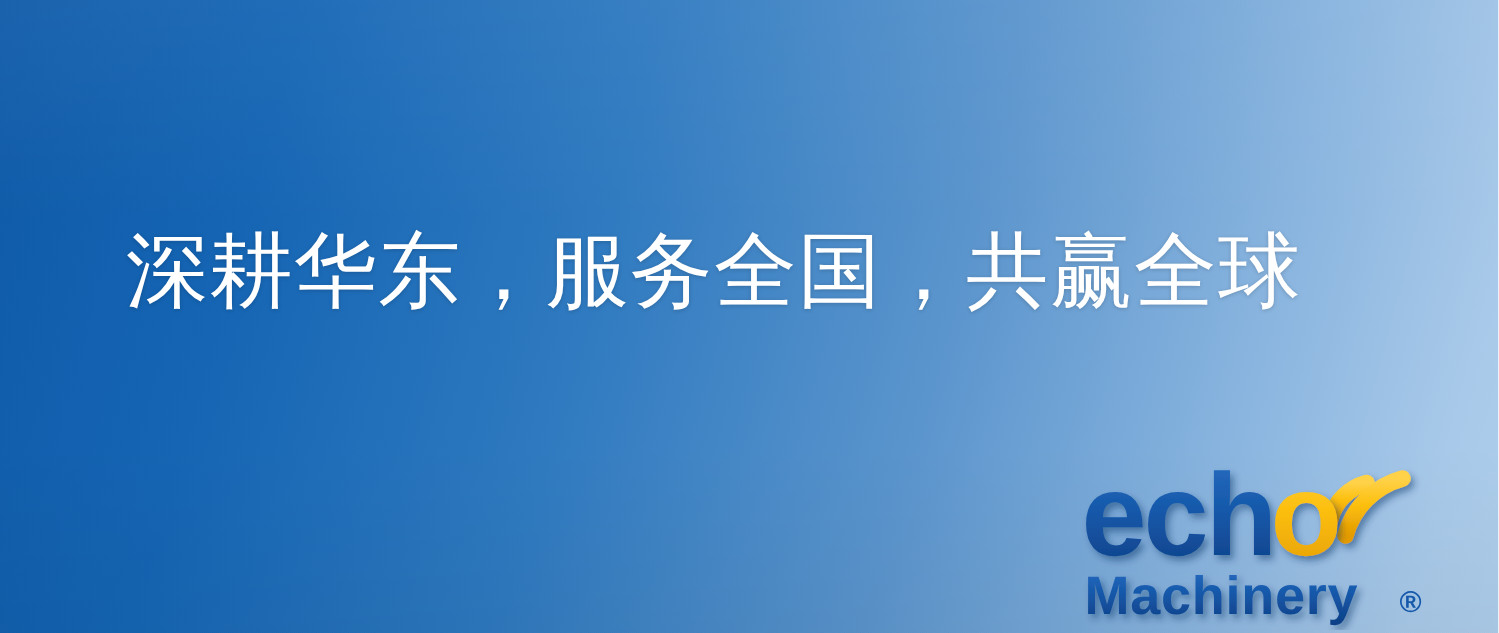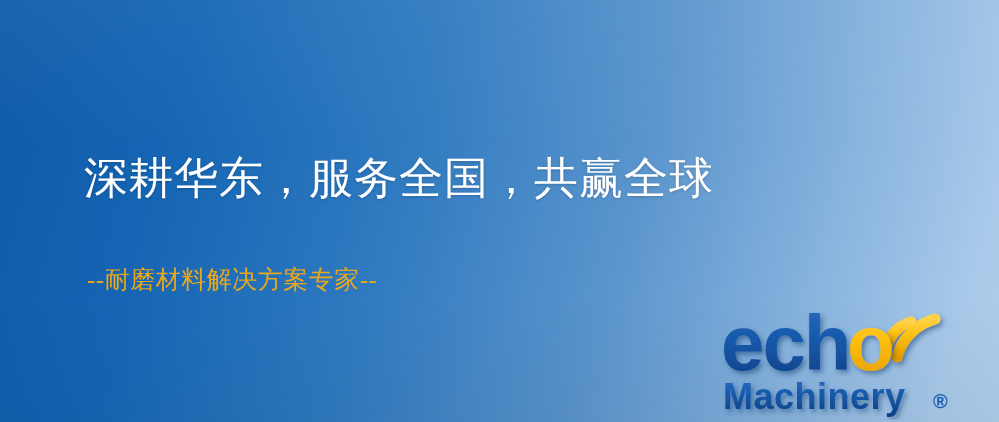--- a/index.html
+++ b/index.html
@@ -33,22 +33,22 @@
         rgba(255,255,255,0.05) 0%,
         rgba(255,255,255,0.00) 35%,
         rgba(0,0,0,0.00) 70%,
         rgba(0,0,0,0.045) 100%);
   }
 
   .headline {
     position: absolute;
     left: 84px;
     top: 155px;
-    font-family: Liberation Serif, serif;
-    font-size: 44px;
+    font-family: Liberation Mono, monospace;
+    font-size: 55px;
     line-height: 1.08;
     color: #ffffff;
     letter-spacing: 1px;
     white-space: nowrap;
     text-shadow: 0 1px 3px rgba(0,0,0,0.18);
     z-index: 3;
   }
 
   .subtitle {
     position: absolute;
@@ -74,21 +74,20 @@
   }
   #logo svg { display: block; width: 100%; height: 100%; }
 </style>
 </head>
 <body>
 
 <div id="banner">
 
   <div class="headline">深耕华东，服务全国，共赢全球</div>
 
-  <div class="subtitle">--耐磨材料解决方案专家--</div>
 
   <div id="logo">
     <svg viewBox="0 0 248 126" xmlns="http://www.w3.org/2000/svg" aria-hidden="true">
       <defs>
         <linearGradient id="gBlue" x1="0" y1="0" x2="0" y2="1">
           <stop offset="0%" stop-color="#2a6fc4"></stop>
           <stop offset="45%" stop-color="#1659ab"></stop>
           <stop offset="100%" stop-color="#0e3f85"></stop>
         </linearGradient>
         <linearGradient id="gYellow" x1="0" y1="0" x2="0" y2="1">

